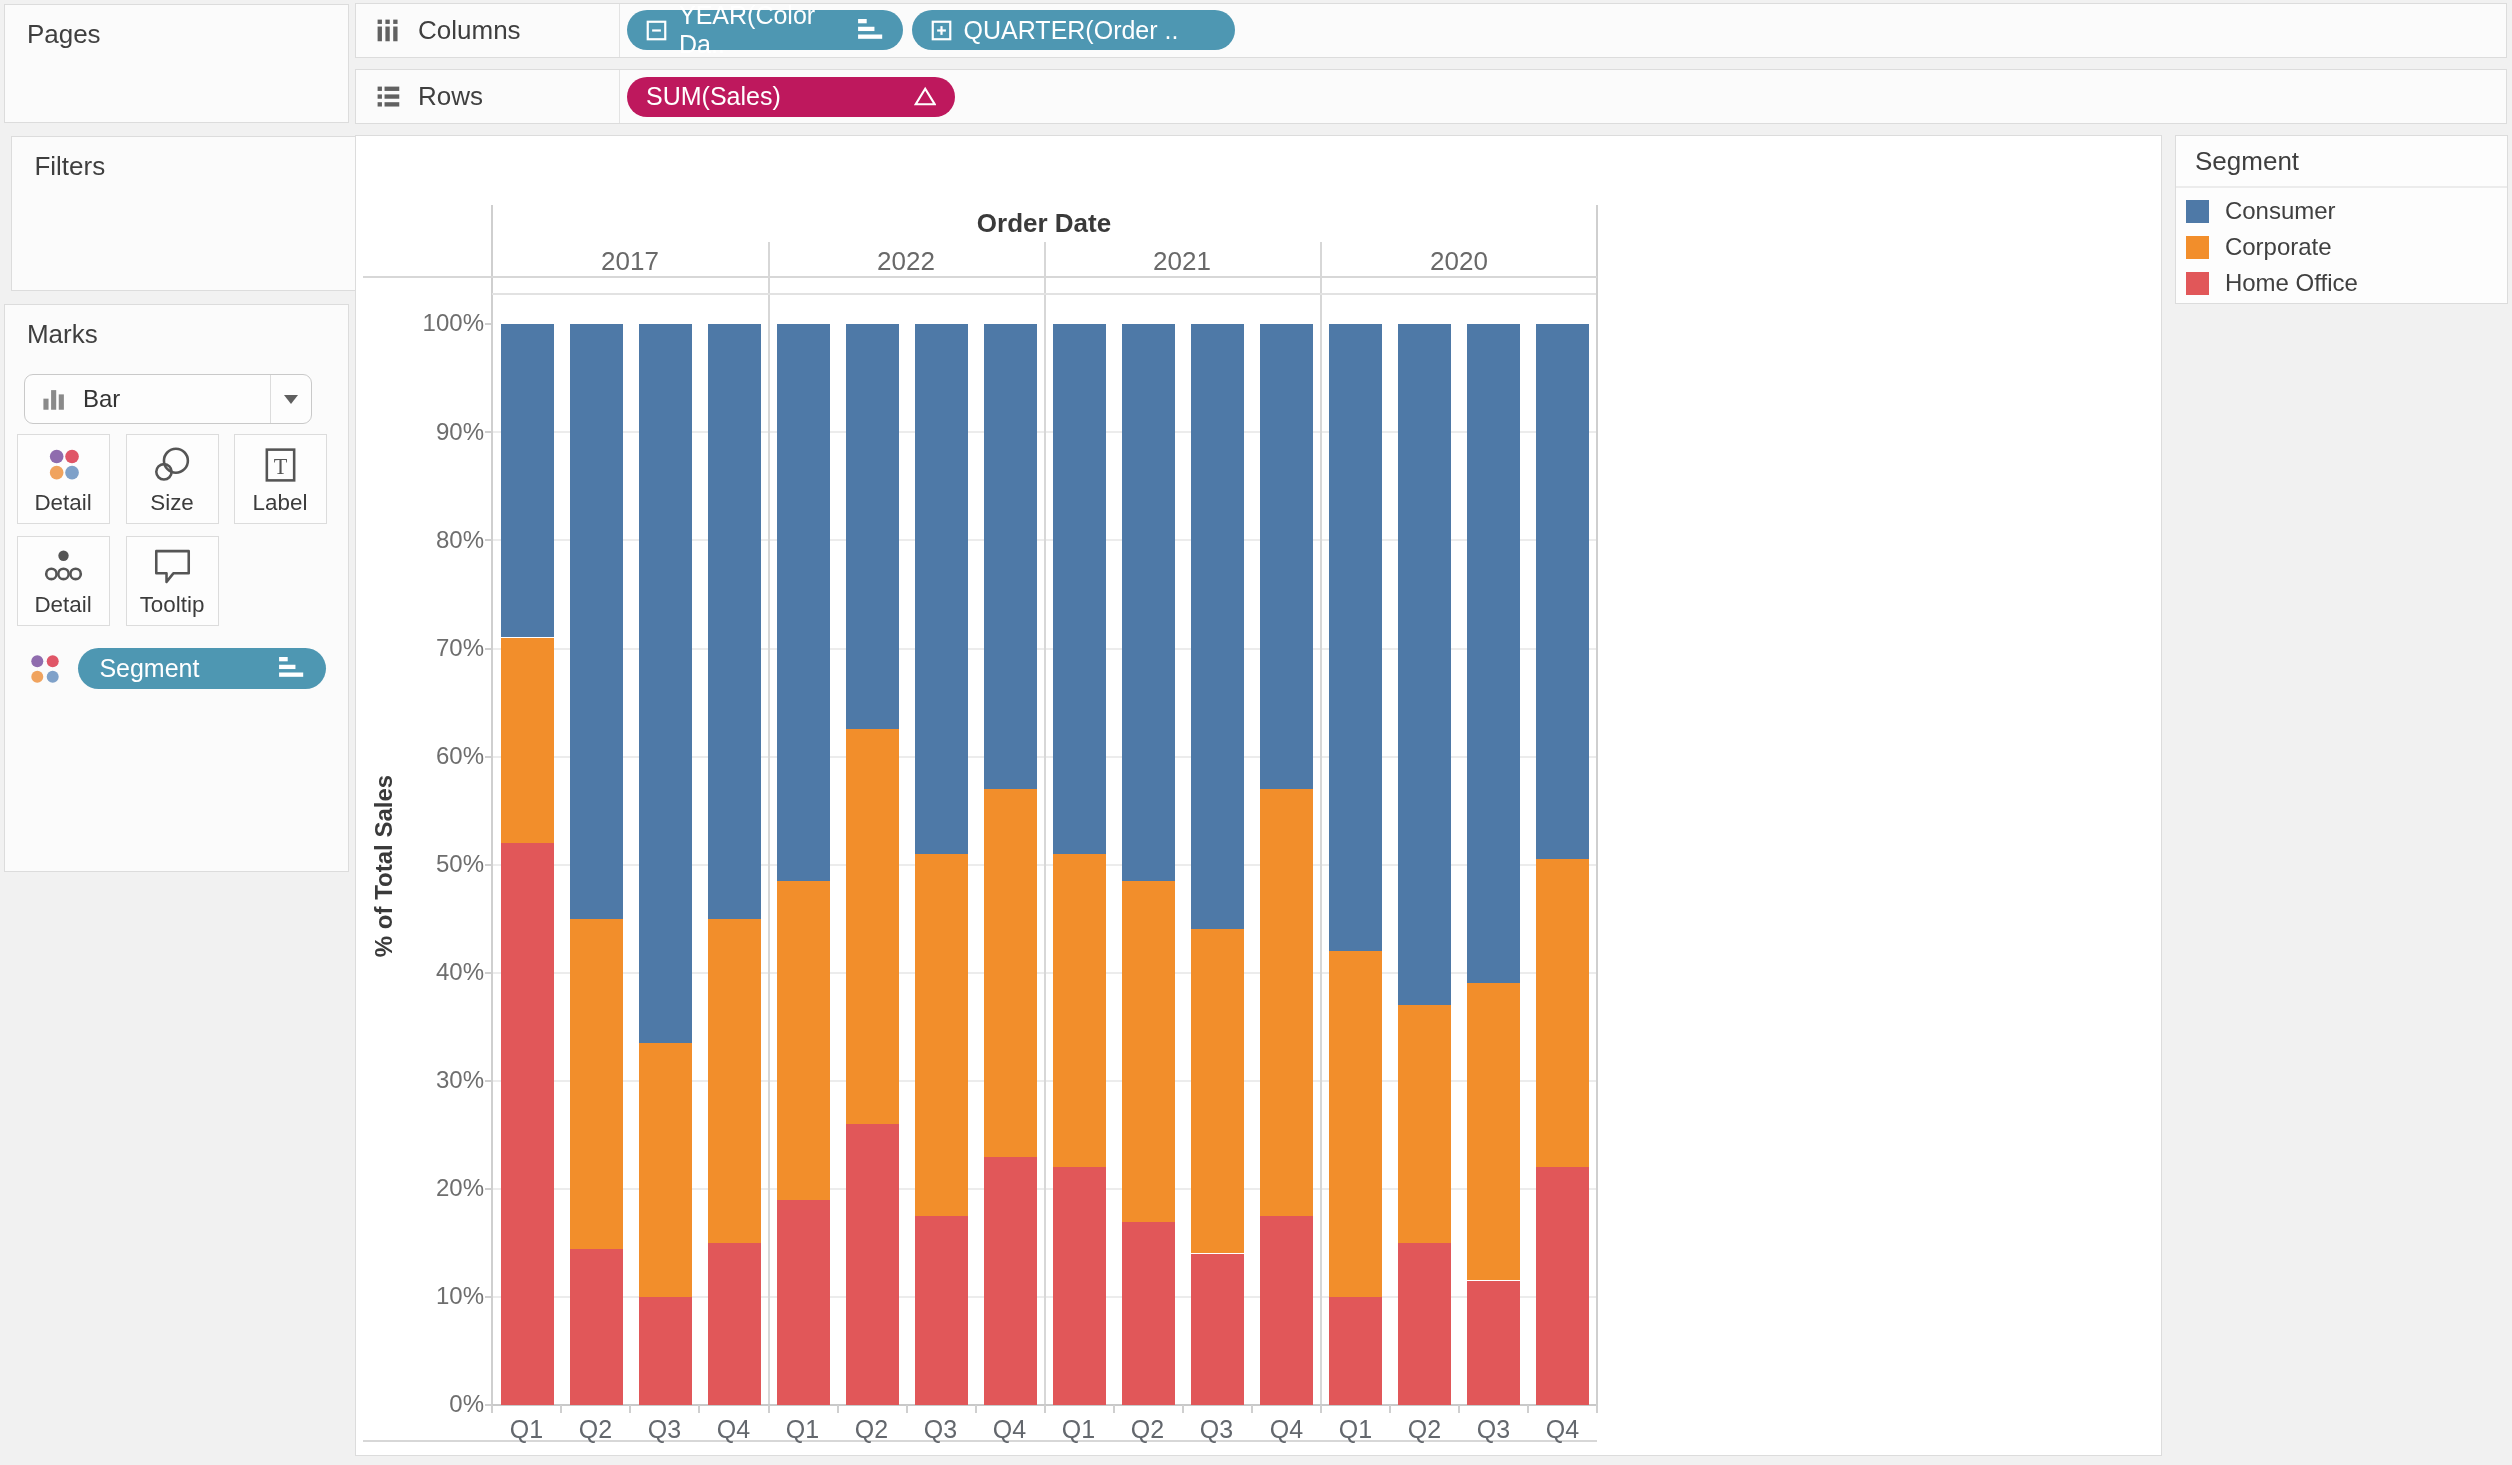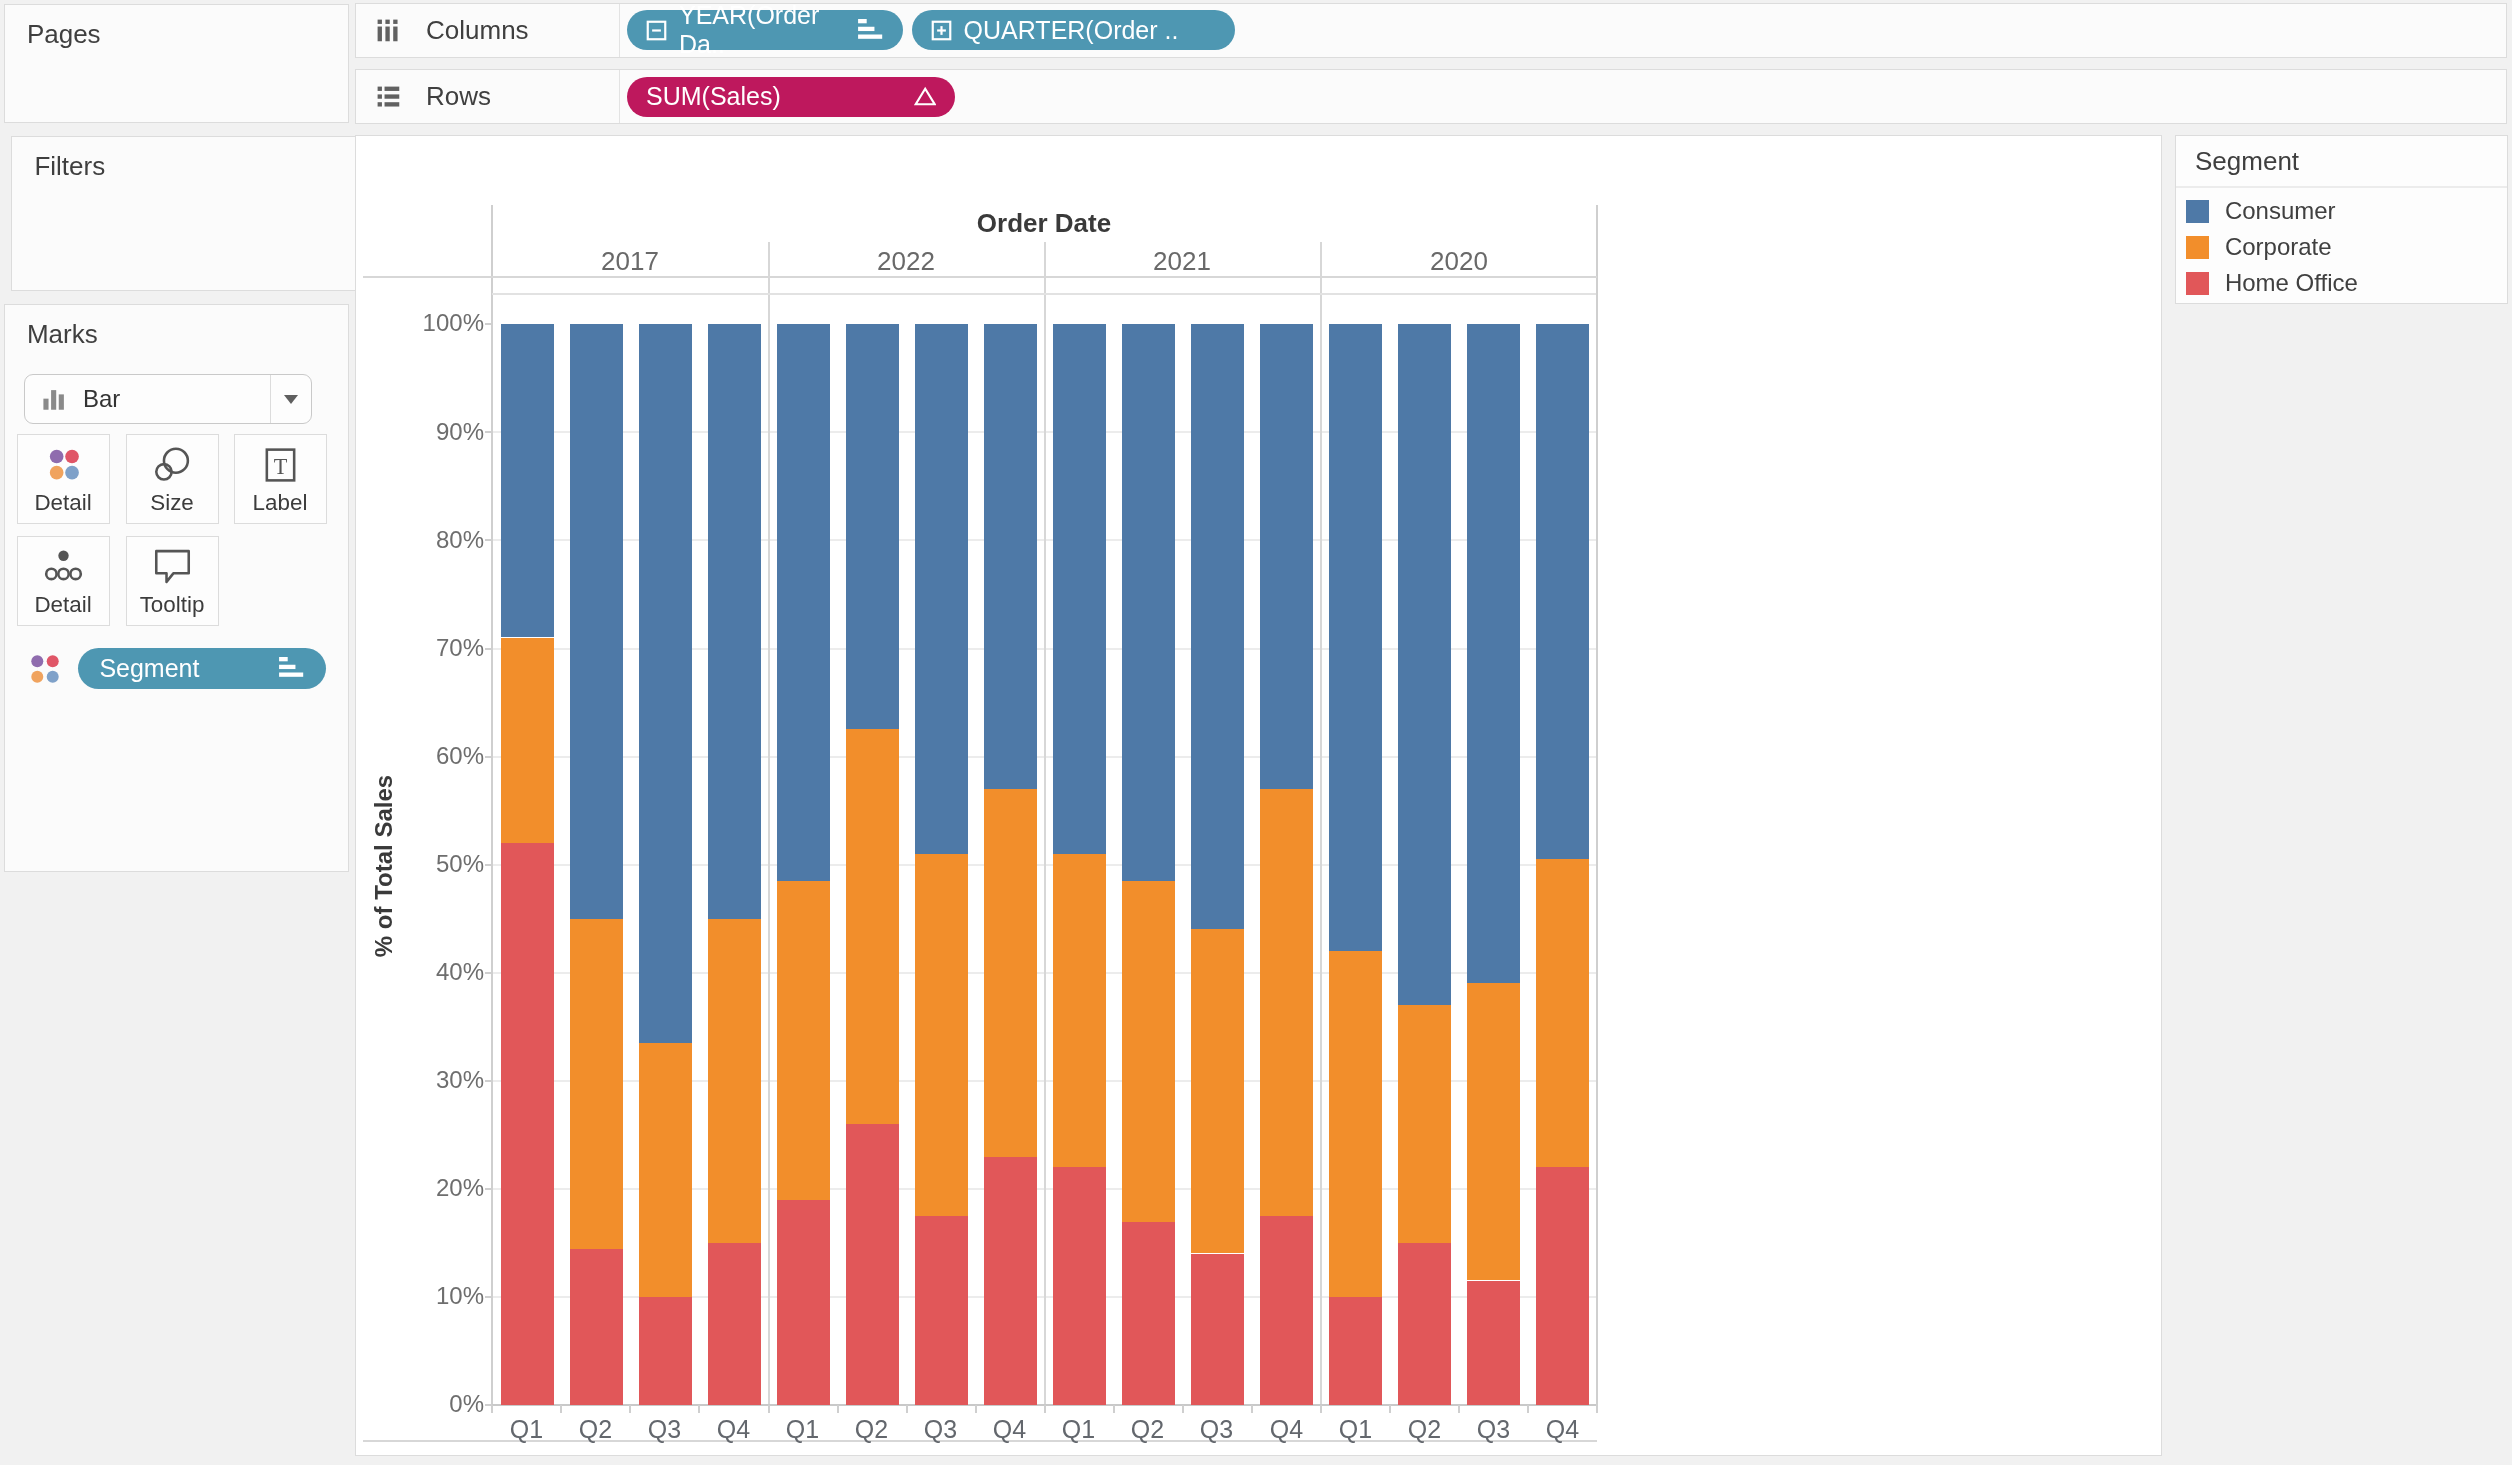--- a/index.html
+++ b/index.html
@@ -3,21 +3,21 @@
 <meta charset="utf-8">
 <style>
   html,body{margin:0;padding:0;background:#f1f1f1;}
   #app{position:relative;width:2512px;height:1466px;background:#f1f1f1;
        font-family:"Liberation Sans",sans-serif;overflow:hidden;box-sizing:border-box;}
   #app *{box-sizing:border-box;}
   .card{position:absolute;background:#fbfbfb;border:1.7px solid #dcdcdc;}
   .card-title{position:absolute;left:22.4px;top:14px;font-size:26px;color:#3f3f3f;}
   
   .shelf{position:absolute;left:355px;width:2152px;height:55px;background:#fbfbfb;border:1.7px solid #dcdcdc;display:flex;align-items:center;}
-  .shelf-label-zone{width:264px;height:100%;display:flex;align-items:center;gap:25px;padding-left:19px;border-right:1.7px solid #e3e3e3;flex:none;}
+  .shelf-label-zone{width:264px;height:100%;display:flex;align-items:center;gap:17px;padding-left:19px;border-right:1.7px solid #e3e3e3;flex:none;}
   .shelf-label{font-size:26px;color:#3f3f3f;}
   .pill-zone{display:flex;align-items:center;gap:8.6px;padding-left:7px;}
   .pill{height:40px;border-radius:20px;display:flex;align-items:center;color:#fff;font-size:25px;padding:0 19px;gap:12px;}
   .pill.dim{background:#4e97b2;}
   .pill.meas{background:#be185d;}
   .pill .grow{flex:1;}
   
   .dropdown{position:absolute;left:19px;top:69px;width:288px;height:50px;background:#fdfdfd;border:1.7px solid #c9c9c9;border-radius:9px;display:flex;align-items:center;}
   .dropdown .dd-text{font-size:24px;color:#333;margin-left:14px;}
   .dd-caret-zone{margin-left:auto;width:41px;height:100%;border-left:1.7px solid #dcdcdc;display:flex;align-items:center;justify-content:center;}
@@ -167,21 +167,21 @@
       <span class="shelf-label">Columns</span>
     </div>
     <div class="pill-zone">
       <div class="pill dim" style="width:276px;">
         <span>
           <svg width="21" height="21" viewBox="0 0 24 24">
             <rect x="2" y="2" width="20" height="20" fill="none" stroke="#fff" stroke-width="2.5"></rect>
             <line x1="7" y1="12" x2="17" y2="12" stroke="#fff" stroke-width="2.5"></line>
           </svg>
         </span>
-        <span>YEAR(Order Da..</span>
+        <span>YEAR(Color Da..</span>
         <span class="grow"></span>
         <span>
           <svg width="26" height="22.4" viewBox="0 0 30 26">
             <rect x="0" y="0" width="10" height="5" fill="#fff"></rect>
             <rect x="0" y="9" width="19" height="5" fill="#fff"></rect>
             <rect x="0" y="18" width="28" height="5" fill="#fff"></rect>
           </svg>
         </span>
       </div>
       <div class="pill dim" style="width:323px;">

